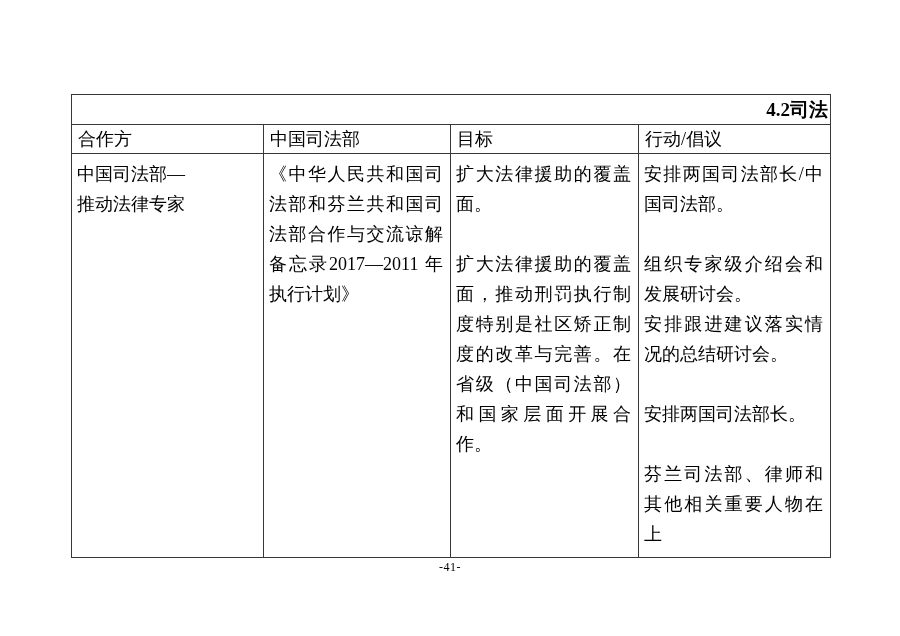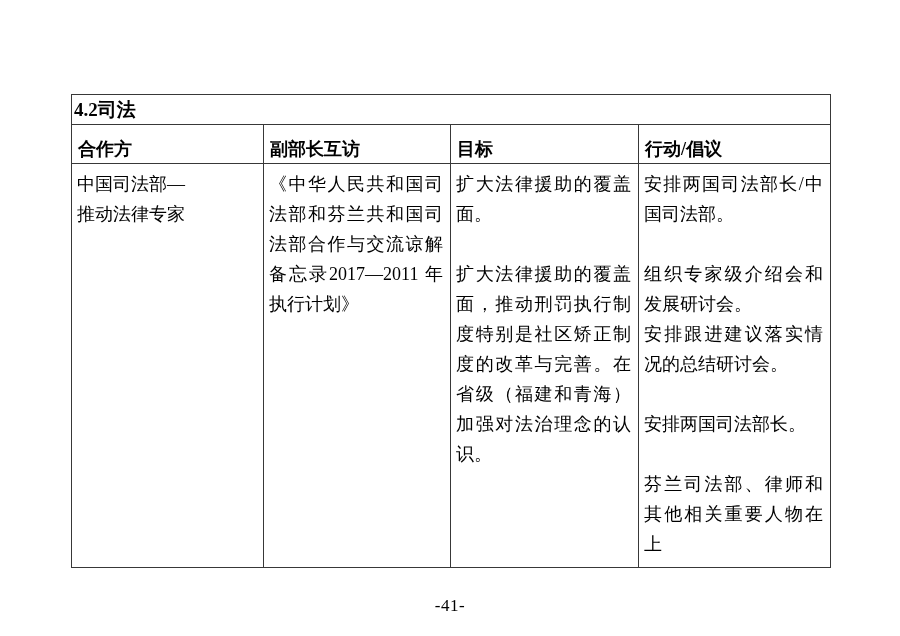--- a/index.html
+++ b/index.html
@@ -20,90 +20,89 @@
     left: 71px; top: 94px;
     width: 759px;
     border-collapse: collapse;
     table-layout: fixed;
   }
   table.coop th, table.coop td {
     border: 1px solid #383838;
   }
   .title-cell {
     height: 30px;
-    text-align: left;
+    text-align: right;
     vertical-align: middle;
     font-weight: bold;
     font-size: 19px;
     padding: 1px 2px;
   }
   th.hdr {
     height: 29px;
     text-align: left;
     vertical-align: middle;
-    font-weight: bold;
+    font-weight: normal;
     font-size: 18px;
-    padding: 12px 4px 2px 6px;
+    padding: 2px 4px 2px 6px;
   }
   td.body-cell {
     height: 380px;
     vertical-align: top;
     font-size: 18px;
     line-height: 30px;
     padding: 5px 7px 8px 5px;
   }
   .para {
     text-align: justify;
     text-justify: inter-character;
   }
   .para:empty { height: 30px; }
   .page-number {
     position: absolute;
     left: 0; right: 0;
     top: 560px;
     text-align: center;
-    font-size: 17px;
+    font-size: 12px;
     letter-spacing: 0.5px;
-    margin-top: 36px;
   }
 </style>
 </head>
 <body>
 
 <div class="page">
 
   <table class="coop">
     <colgroup>
       <col style="width:192px">
       <col style="width:187px">
       <col style="width:188px">
       <col style="width:192px">
     </colgroup>
     <tbody>
       <tr>
         <td class="title-cell" colspan="4">4.2司法</td>
       </tr>
       <tr>
         <th class="hdr">合作方</th>
-        <th class="hdr">副部长互访</th>
+        <th class="hdr">中国司法部</th>
         <th class="hdr">目标</th>
         <th class="hdr">行动/倡议</th>
       </tr>
       <tr>
         <td class="body-cell">
             <div class="para">中国司法部—</div>
             <div class="para">推动法律专家</div>
           </td>
         <td class="body-cell">
             <div class="para">《中华人民共和国司法部和芬兰共和国司法部合作与交流谅解备忘录2017—2011 年执行计划》</div>
           </td>
         <td class="body-cell">
             <div class="para">扩大法律援助的覆盖面。</div>
             <div class="para"></div>
-            <div class="para">扩大法律援助的覆盖面，推动刑罚执行制度特别是社区矫正制度的改革与完善。在省级（福建和青海）加强对法治理念的认识。</div>
+            <div class="para">扩大法律援助的覆盖面，推动刑罚执行制度特别是社区矫正制度的改革与完善。在省级（中国司法部）和国家层面开展合作。</div>
           </td>
         <td class="body-cell">
             <div class="para">安排两国司法部长/中国司法部。</div>
             <div class="para"></div>
             <div class="para">组织专家级介绍会和发展研讨会。</div>
             <div class="para">安排跟进建议落实情况的总结研讨会。</div>
             <div class="para"></div>
             <div class="para">安排两国司法部长。</div>
             <div class="para"></div>
             <div class="para">芬兰司法部、律师和其他相关重要人物在上</div>

